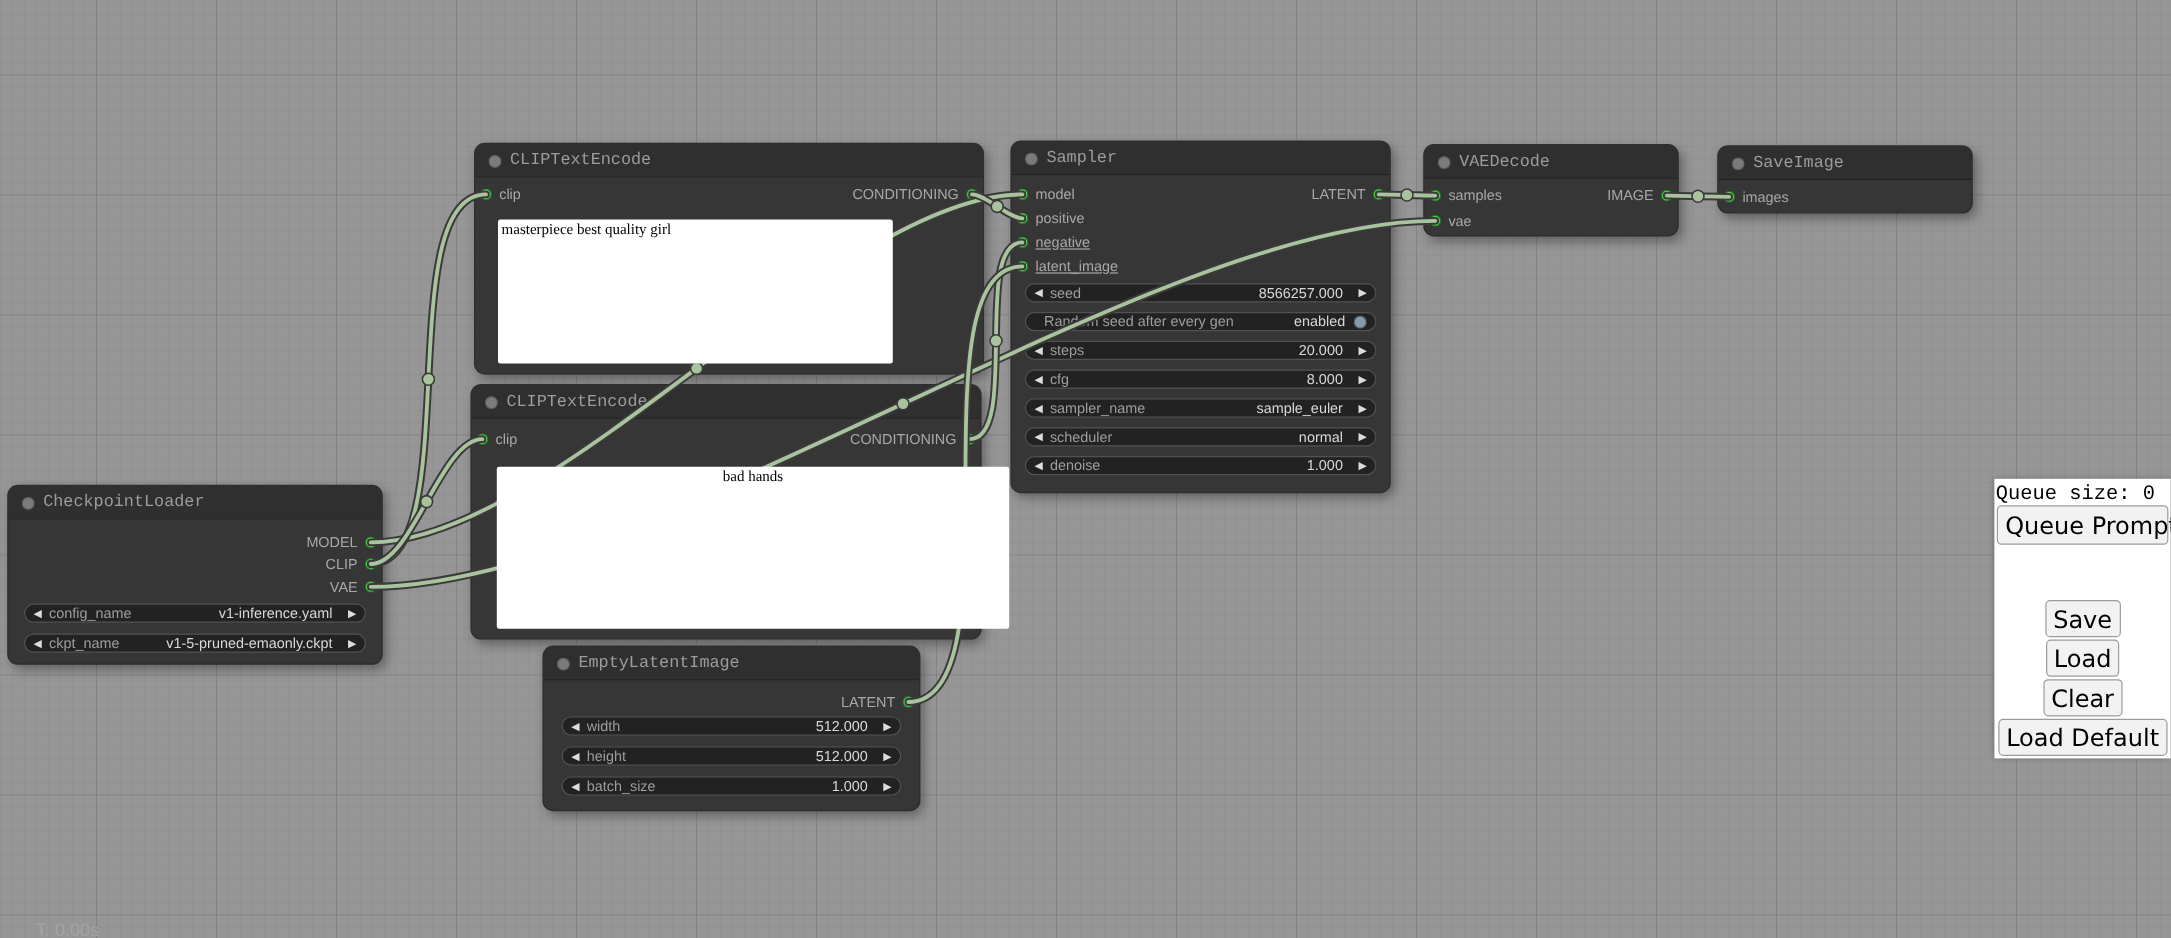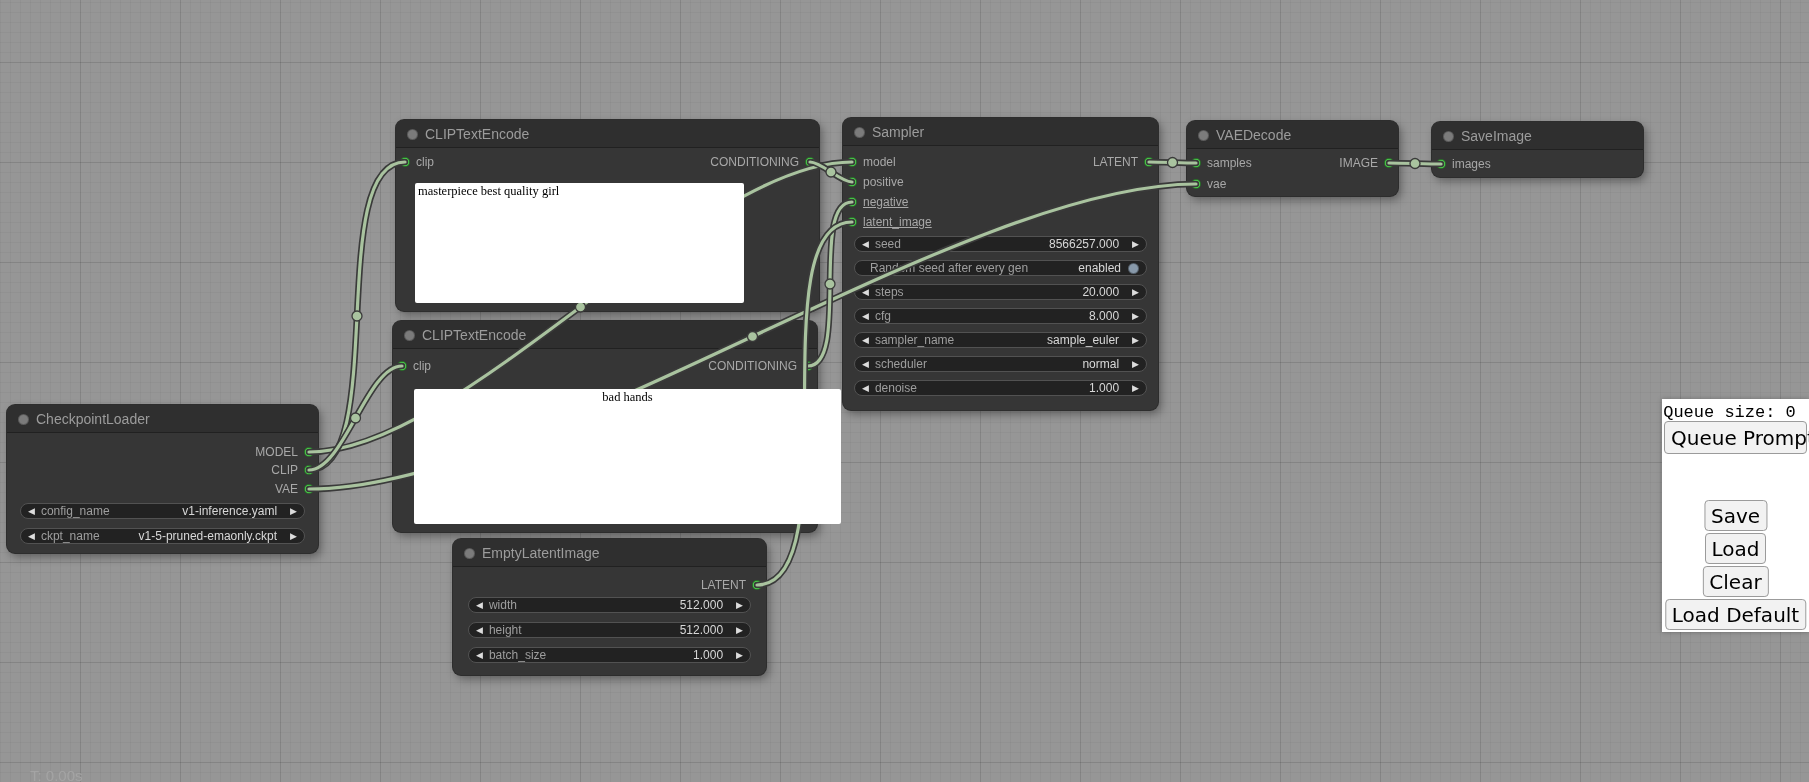--- a/index.html
+++ b/index.html
@@ -27,20 +27,21 @@
     border-bottom:1px solid rgba(0,0,0,0.28);
     box-sizing:border-box;cursor:default;
   }
   .tdot{
     position:absolute;left:11px;top:9px;width:11px;height:11px;border-radius:50%;
     background:#7b7b7b;border:1px solid rgba(0,0,0,0.25);box-sizing:border-box;
   }
   .tname{
     position:absolute;left:29px;top:0;line-height:28px;font-size:14px;color:#9c9c9c;
     white-space:nowrap;
+    font-family:Liberation Mono, monospace;
   }
   .port{
     position:absolute;width:10px;height:10px;border-radius:50%;
     background:#52e052;border:1px solid rgba(0,0,0,0.5);box-sizing:border-box;
   }
   .slabel{
     position:absolute;font-size:12px;line-height:16px;color:#a8a8a8;white-space:nowrap;
   }
   .slabel.out{text-align:right;}
   .pill{

